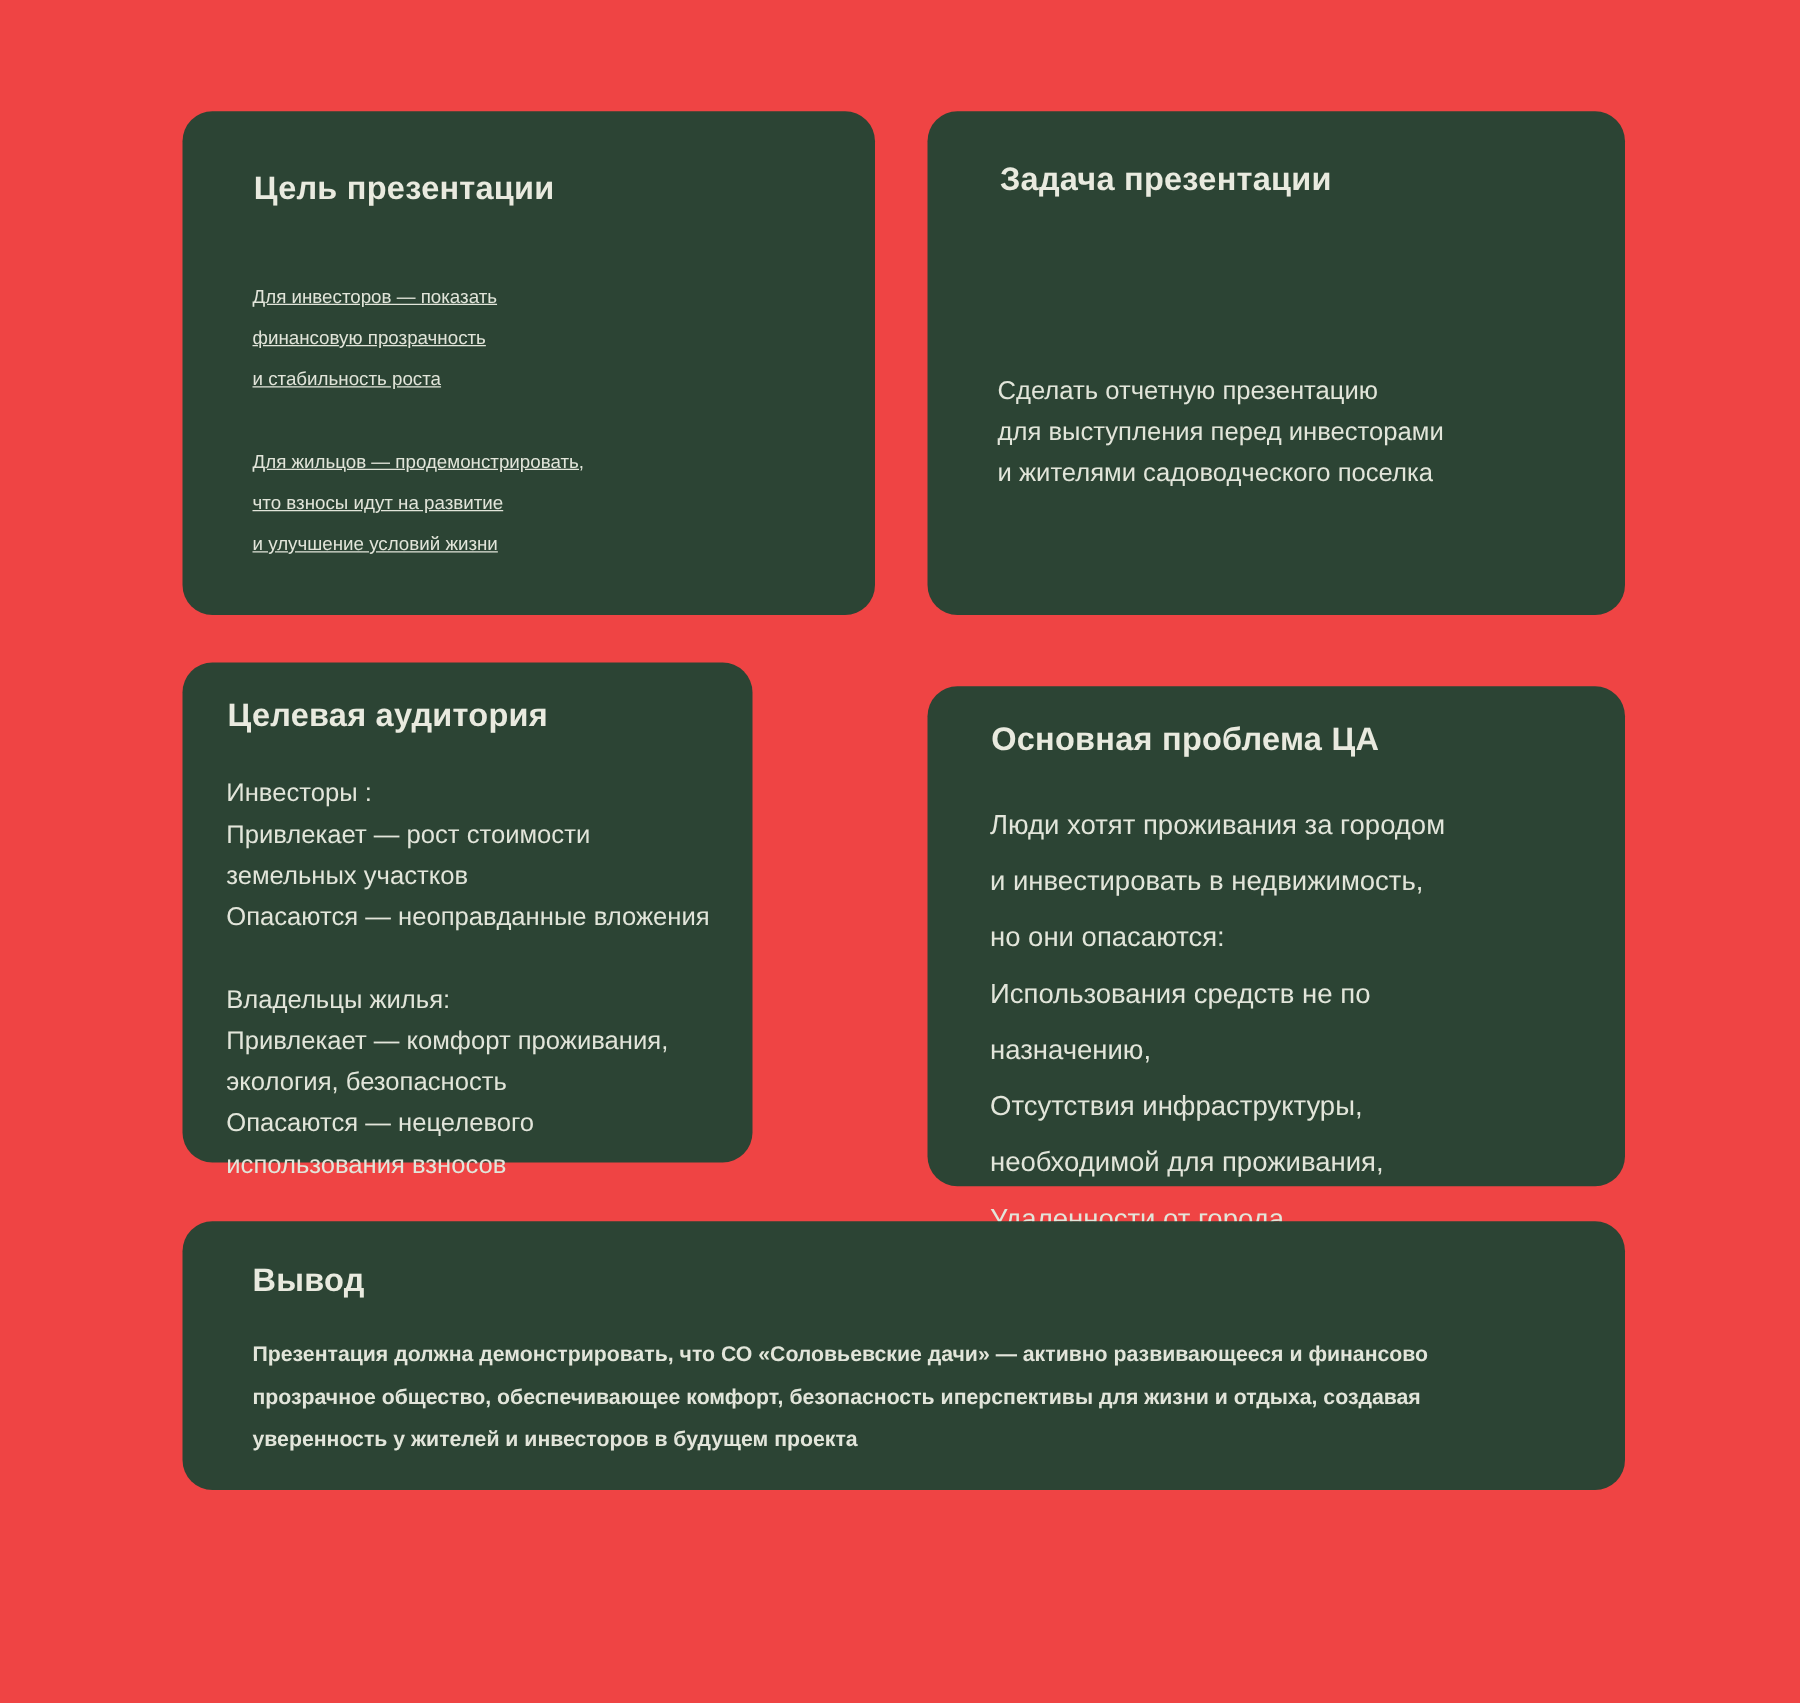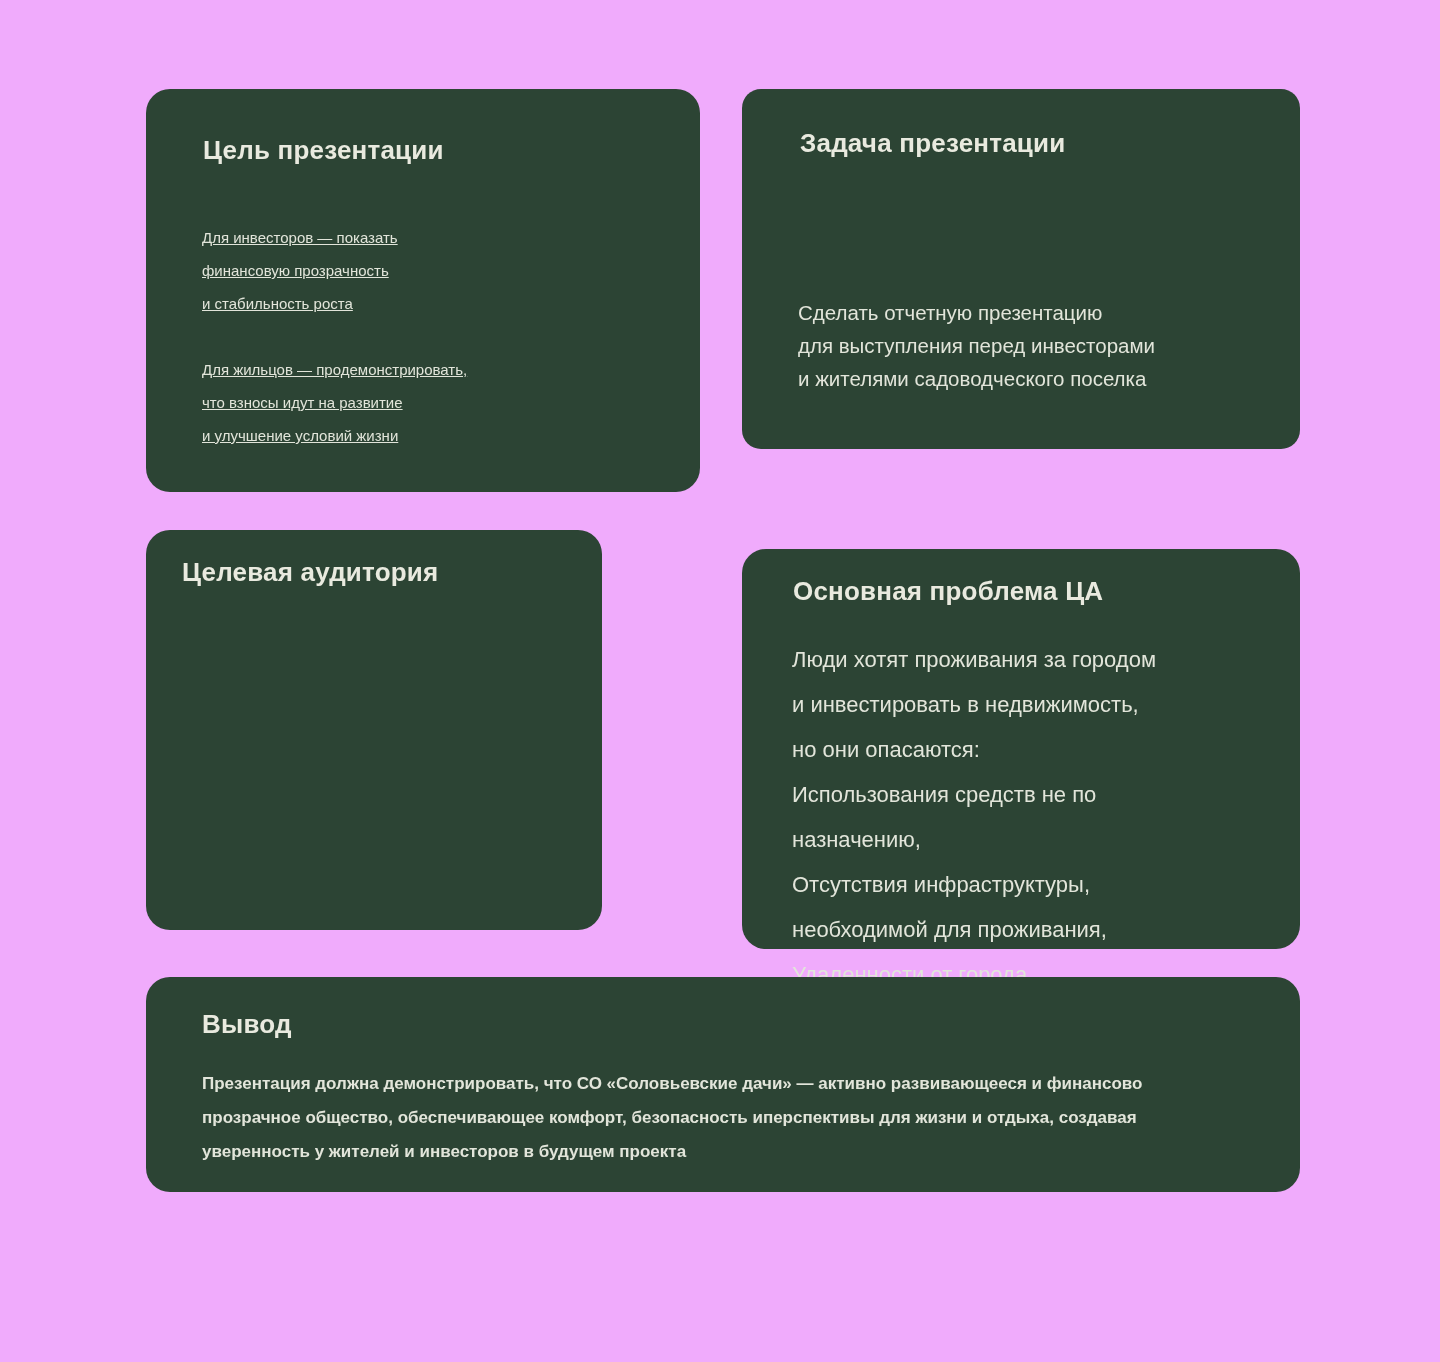--- a/index.html
+++ b/index.html
@@ -11,21 +11,21 @@
     width: 1440px;
     height: 1362px;
     font-family: "Liberation Sans", sans-serif;
     -webkit-font-smoothing: antialiased;
   }
 
   .slide {
     position: relative;
     width: 1440px;
     height: 1362px;
-    background: #f0abfc;
+    background: #ef4444;
     overflow: hidden;
   }
 
   .card {
     position: absolute;
     background: #2C4434;
     border-radius: 24px;
     box-sizing: border-box;
   }
 
@@ -65,22 +65,21 @@
     font-size: 15px;
     line-height: 33px;
     text-decoration: underline;
   }
 
   
   #card-task {
     left: 742px;
     top: 89px;
     width: 558px;
-    height: 360px;
-    border-radius: 19px;
+    height: 403px;
   }
   #card-task .card-title {
     position: absolute;
     left: 58px;
     top: 38px;
     font-size: 26px;
     line-height: 32px;
   }
   #card-task .card-body {
     position: absolute;
@@ -181,20 +180,30 @@
 
   <section class="card" id="card-task">
     <h2 class="card-title">Задача презентации</h2>
     <p class="card-body">Сделать отчетную презентацию
 для выступления перед инвесторами
 и жителями садоводческого поселка</p>
   </section>
 
   <section class="card" id="card-audience">
     <h2 class="card-title">Целевая аудитория</h2>
+    <p class="card-body">Инвесторы :
+Привлекает — рост стоимости
+земельных участков
+Опасаются — неоправданные вложения
+
+Владельцы жилья:
+Привлекает — комфорт проживания,
+экология, безопасность
+Опасаются — нецелевого
+использования взносов</p>
   </section>
 
   <section class="card" id="card-problem">
     <h2 class="card-title">Основная проблема ЦА</h2>
     <p class="card-body">Люди хотят проживания за городом
 и инвестировать в недвижимость,
 но они опасаются:
 Использования средств не по
 назначению,
 Отсутствия инфраструктуры,

